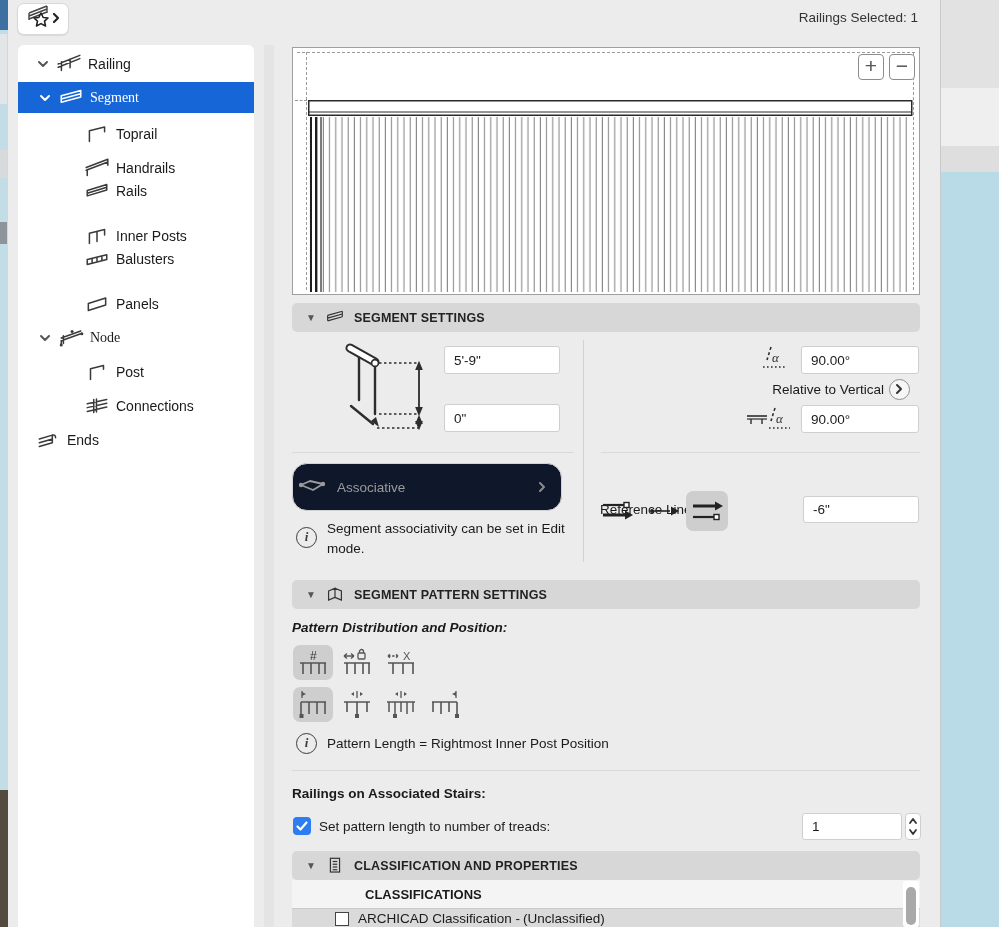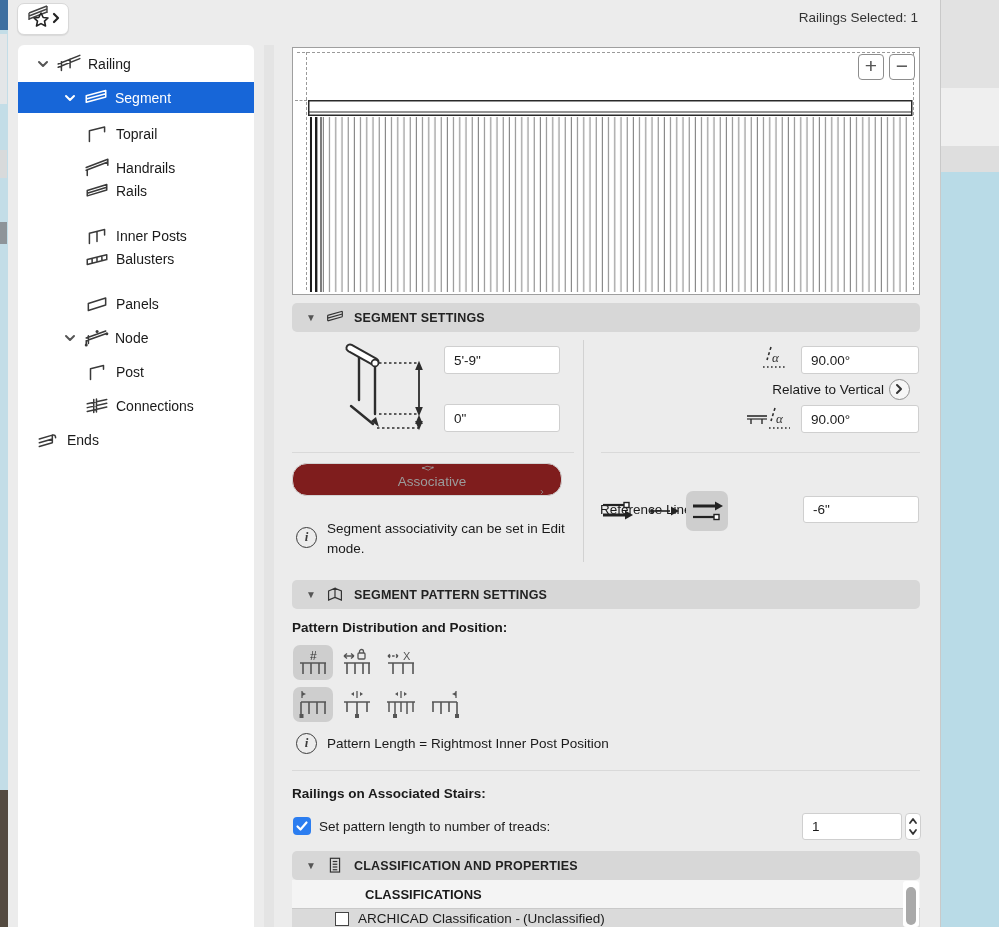--- a/index.html
+++ b/index.html
@@ -26,21 +26,21 @@
   #selection-status { right:22px; top:10px; font-size:13.5px; color:#333; }
 
   
   #sidebar { left:10px; top:45px; width:236px; height:882px; background:#ffffff; border-top-left-radius:6px; border-top-right-radius:6px; }
   #sidebar-sep { left:256px; top:45px; width:10px; height:882px; background:#e4e4e4; }
   .tree-row { position:absolute; left:0; width:236px; height:31px; display:flex; align-items:center; color:#1a1a1a; font-size:14px; }
   .tree-row.selected { background:#1766d8; color:#ffffff; }
   .tree-row .chev { width:14px; height:14px; flex:0 0 14px; margin-right:6px; }
   .tree-row .ticon { width:26px; height:22px; flex:0 0 26px; margin-right:6px; }
   .ind0 { padding-left:18px; }
-  .ind1 { padding-left:45px; }
+  .ind1 { padding-left:20px;font-family:Liberation Serif, serif; }
   .ind2 { padding-left:66px; }
   .ticon svg, .chev svg { display:block; width:100%; height:100%; }
   .ticon path, .ticon line, .ticon polyline { stroke:#3a3a3a; stroke-width:1.4; fill:none; stroke-linecap:round; stroke-linejoin:round; }
   .selected .ticon path { stroke:#ffffff; }
   .chev polyline { stroke:#555; stroke-width:2; fill:none; stroke-linecap:round; stroke-linejoin:round; }
   .selected .chev polyline { stroke:#fff; }
 
   
   #preview { left:284px; top:47px; width:628px; height:248px; background:#ffffff; border:1.5px solid #9f9f9f; }
   .dash-h { position:absolute; border-top:1px dashed #9a9a9a; }
@@ -57,21 +57,21 @@
   
   .field { position:absolute; height:28px; background:#fff; border:1px solid #cfcfcf; border-radius:3px; font-family:"Liberation Sans",sans-serif; font-size:13.5px; color:#1a1a1a; padding-left:9px; }
   .lbl { position:absolute; font-size:13.5px; color:#1a1a1a; }
   .lbl-b { position:absolute; font-size:13.5px; font-weight:bold; color:#1a1a1a; }
   .info-circle { position:absolute; width:21px; height:21px; border:1.6px solid #3c3c3c; border-radius:50%; color:#3c3c3c; font-size:13px; font-family:"Liberation Serif",serif; font-style:italic; font-weight:bold; text-align:center; line-height:18px; }
   .ibtn { position:absolute; border-radius:7px; display:flex; align-items:center; justify-content:center; }
   .ibtn.sel { background:#cecece; }
   .vdiv { position:absolute; width:1px; background:#d2d2d2; }
   .hdiv { position:absolute; height:1px; background:#d9d9d9; }
 
-  #associative-btn { position:absolute; left:284px; top:463px; width:270px; height:33px; background:#7f1d1d; border:1px solid #d2d2d2; border-radius:15px; display:flex; align-items:center;flex-direction:column; }
+  #associative-btn { position:absolute; left:284px; top:463px; width:270px; height:48px; background:#0f172a; border:1px solid #d2d2d2; border-radius:15px; display:flex; align-items:center; }
   #associative-btn .atxt { color:#9b9b9b; font-size:13.5px; margin-left:10px; }
   #rel-vert-btn { position:absolute; width:21px; height:21px; border:1.3px solid #8f8f8f; border-radius:50%; background:#f6f6f6; }
 
   .checkbox { position:absolute; width:18px; height:18px; border-radius:4px; background:#2b7df0; }
   .stepper { position:absolute; width:16px; height:27px; background:#fff; border:1px solid #cfcfcf; border-radius:4px; }
 
   #class-body { position:absolute; left:284px; top:880px; width:628px; height:47px; background:#f4f4f4; overflow:hidden; }
   #class-row { position:absolute; left:0; top:29px; width:748px; height:18px; background:#dadada; }
   #class-scroll-track { position:absolute; left:611px; top:1px; width:16px; height:46px; background:#ffffff; border-radius:3px; }
   #class-scroll-thumb { position:absolute; left:3px; top:6px; width:10px; height:38px; background:#a9a9a9; border-radius:5px; }
@@ -353,21 +353,21 @@
   <input class="field" style="left: 795px; top: 496px; width: 116px; height: 27px;" value="-6&quot;">
 
   <div class="hdr" style="top:580px;">
     <span class="tri">▼</span>
     <span class="hicon"><svg viewBox="0 0 24 20">
           <path d="M5 6.5 L12 3.5 V13.5 L5 16.5 Z M12 3.5 L19 6.5 V16.5 L12 13.5"></path>
         </svg></span>
     <span class="htxt">SEGMENT PATTERN SETTINGS</span>
   </div>
 
-  <div class="lbl-b" style="left:284px; top:620px;">Pattern Distribution and Position:</div>
+  <div class="lbl-b" style="left:284px; top:620px;font-style:italic;">Pattern Distribution and Position:</div>
 
   <div class="ibtn sel" style="left:285px; top:645px; width:40px; height:35px;">
     <svg width="32" height="29" viewBox="0 0 32 29">
       <text x="13" y="12" font-size="12" fill="#333" font-family="Liberation Sans,sans-serif">#</text>
       <path d="M3 15 H29 M6 15 V26 M14 15 V26 M22 15 V26 M28 15 V26" stroke="#555" stroke-width="1.6" fill="none"></path>
     </svg>
   </div>
   <div class="ibtn" style="left:329px; top:645px; width:40px; height:35px;">
     <svg width="32" height="29" viewBox="0 0 32 29">
       <path d="M3 8 H13 M3 8 L6 5.5 M3 8 L6 10.5 M13 8 L10 5.5 M13 8 L10 10.5" stroke="#555" stroke-width="1.4" fill="none"></path>

